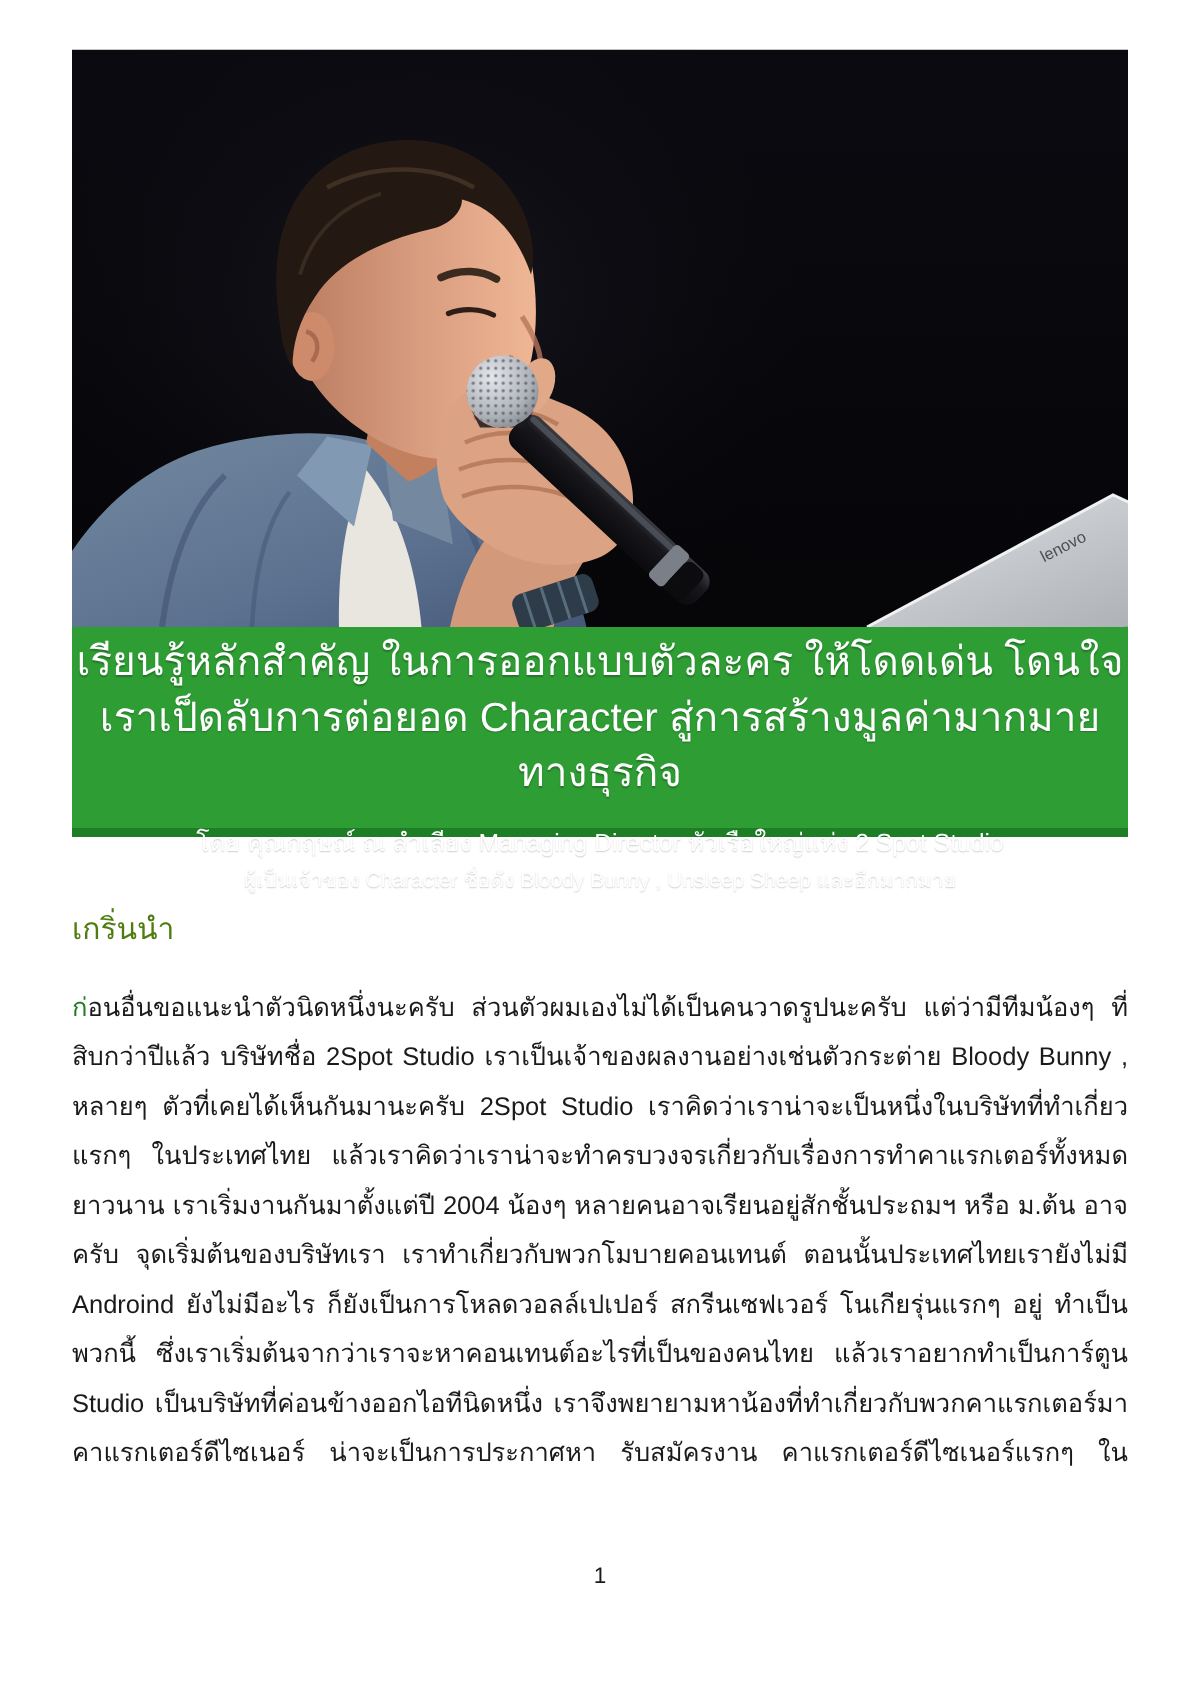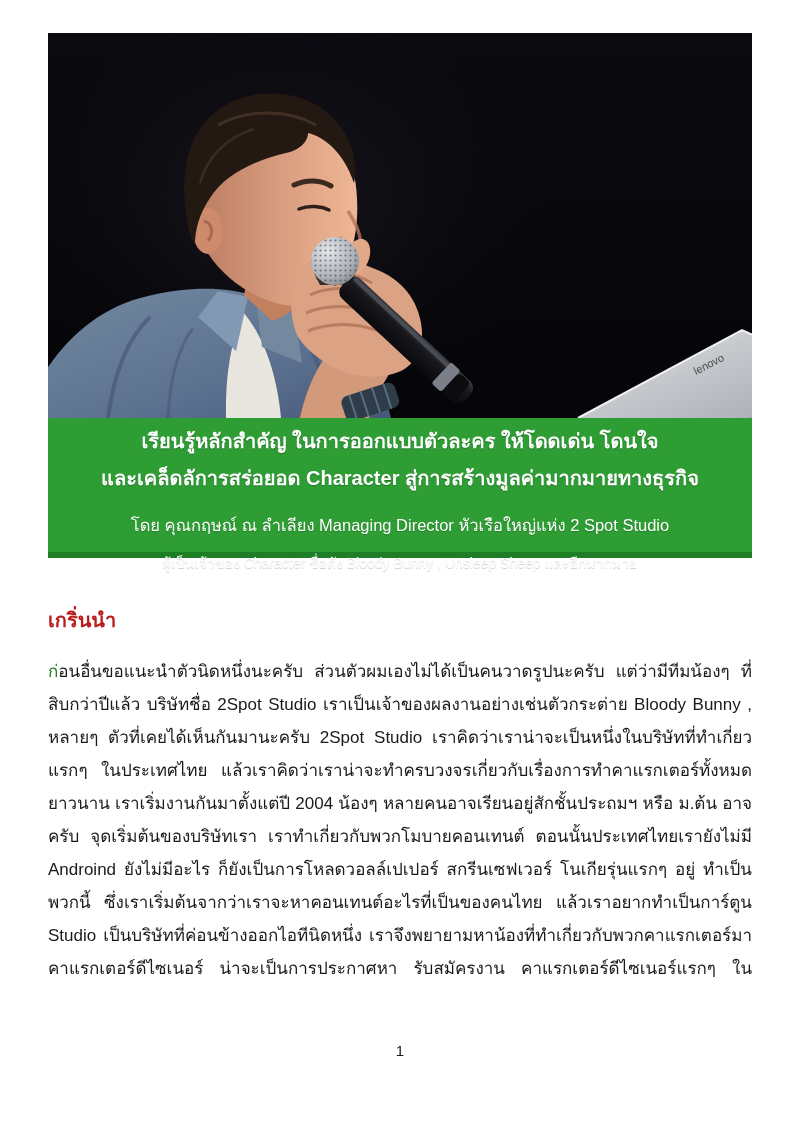--- a/index.html
+++ b/index.html
@@ -10,25 +10,25 @@
   }
   .page{position:absolute;left:48px;top:33px;width:704px;}
   .hero{width:704px;}
   .photo{display:block;width:704px;height:385px;}
   .banner{
     width:704px;box-sizing:border-box;
     background:#2e9d34;border-bottom:6px solid #1d7e26;
     color:#ffffff;text-align:center;
     padding-top:5px;height:140px;
   }
-  .banner-title{font-size:20px;font-weight:bold;line-height:37px;text-shadow:0 1px 1px rgba(0,0,0,.25);}
+  .banner-title{font-size:27px;font-weight:normal;line-height:37px;text-shadow:0 1px 1px rgba(0,0,0,.25);}
   .banner-byline{font-size:16.5px;line-height:28px;margin-top:14px;text-shadow:0 1px 1px rgba(0,0,0,.2);}
-  .banner-subline{font-size:14px;line-height:20px;margin-top:14px;text-shadow:0 1px 1px rgba(0,0,0,.2);}
+  .banner-subline{font-size:14px;line-height:20px;margin-top:0;text-shadow:0 1px 1px rgba(0,0,0,.2);}
   .article-heading{
-    margin-top:49px;font-size:20px;font-weight:bold;color:#b91c1c;line-height:26px;
+    margin-top:49px;font-size:20px;font-weight:normal;color:#4d7c0f;line-height:26px;
   }
   .body-text{margin-top:22px;font-size:17px;}
   .bodyline{
     height:33px;line-height:33px;overflow:hidden;
     text-align:justify;text-align-last:justify;
   }
   .initial{color:#1e7b1e;}
   .page-number{
     position:absolute;left:0;top:1042px;width:800px;
     text-align:center;font-size:15px;color:#1a1a1a;
@@ -152,21 +152,21 @@
       <g>
         <polygon points="530,385 694,297 748,322 748,385" fill="url(#laptopGrad)"></polygon>
         <polyline points="530,385 694,297 748,322" fill="none" stroke="#f0f1f3" stroke-width="2"></polyline>
         <polygon points="700,385 748,378 748,385" fill="#8d9094"></polygon>
         <text transform="translate(648,342) rotate(-27)" font-size="11" fill="#4a4d52" font-family="Liberation Sans, DejaVu Sans, sans-serif">lenovo</text>
       </g>
     </svg>
 
     <div class="banner">
       <div class="banner-title">เรียนรู้หลักสำคัญ ในการออกแบบตัวละคร ให้โดดเด่น โดนใจ</div>
-      <div class="banner-title">และเคล็ดลัการสร่อยอด Character สู่การสร้างมูลค่ามากมายทางธุรกิจ</div>
+      <div class="banner-title">เราเป็ดลับการต่อยอด Character สู่การสร้างมูลค่ามากมายทางธุรกิจ</div>
       <div class="banner-byline">โดย คุณกฤษณ์ ณ ลำเลียง Managing Director หัวเรือใหญ่แห่ง 2 Spot Studio</div>
       <div class="banner-subline">ผู้เป็นเจ้าของ Character ชื่อดัง Bloody Bunny , Unsleep Sheep และอีกมากมาย</div>
     </div>
   </div>
 
   <div class="article-heading">เกริ่นนำ</div>
 
   <div class="body-text">
     <div class="bodyline"><span class="initial">ก่</span><span>อนอื่นขอแนะนำตัวนิดหนึ่งนะครับ ส่วนตัวผมเองไม่ได้เป็นคนวาดรูปนะครับ แต่ว่ามีทีมน้องๆ ที่ช่วยวาดรูปกันมาน่าจะ</span></div>
     <div class="bodyline">สิบกว่าปีแล้ว บริษัทชื่อ 2Spot Studio เราเป็นเจ้าของผลงานอย่างเช่นตัวกระต่าย Bloody Bunny , Unsleep Sheep ฯลฯ</div>

